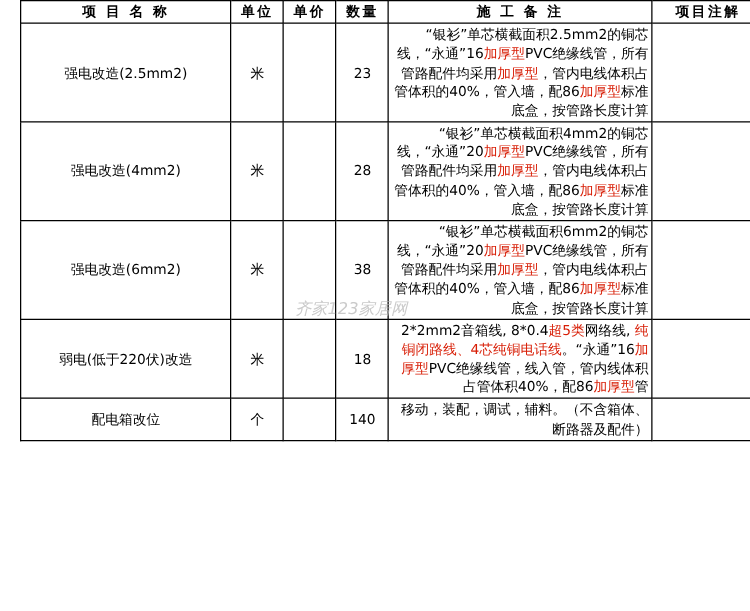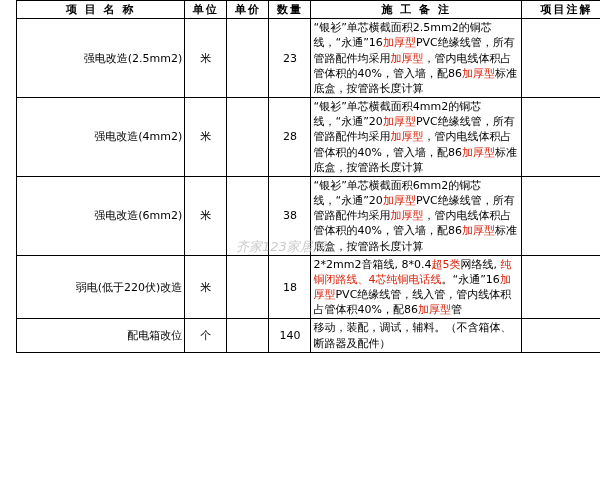--- a/index.html
+++ b/index.html
@@ -42,28 +42,28 @@
     padding: 3px 2px;
   }
   .col-name   { width: 168px; }
   .col-unit   { width: 42px; }
   .col-price  { width: 42px; }
   .col-qty    { width: 42px; }
   .col-remark { width: 210px; }
   .col-note   { width: 90px; }
 
   td.c-name {
-    text-align: right;
+    text-align: center;
     padding-left: 4px;
   }
   td.c-unit, td.c-price, td.c-qty {
     text-align: center;
   }
   td.c-remark {
-    text-align: left;
+    text-align: right;
     padding-left: 3px;
     padding-right: 2px;
   }
   td.c-note { text-align: left; }
   .hl { color: #d81e06; }
   .wm {
     position: absolute;
     left: 236px;
     top: 238px;
     font-size: 13px;

